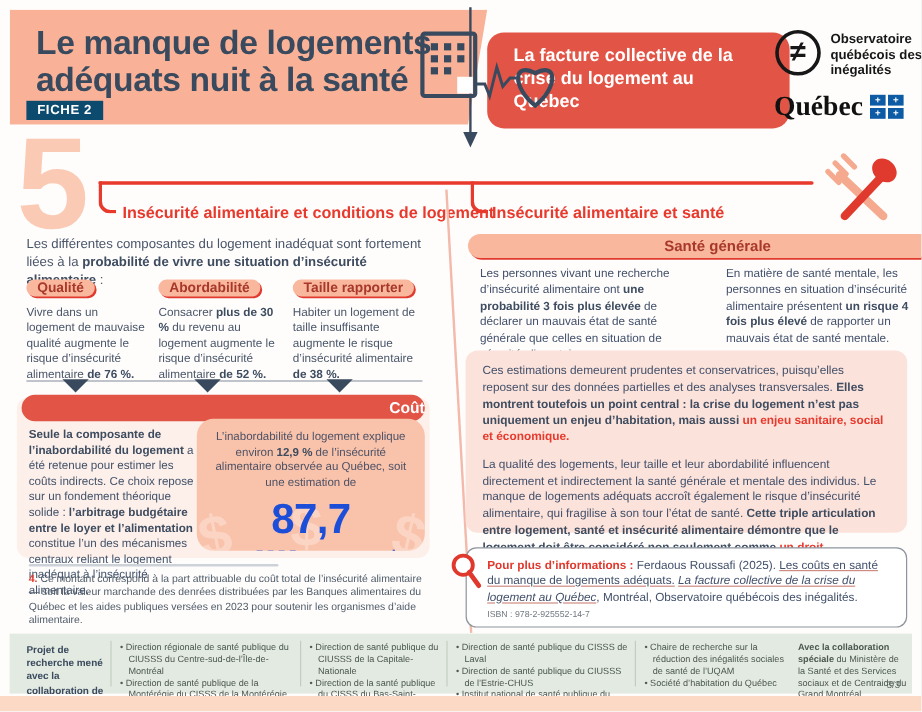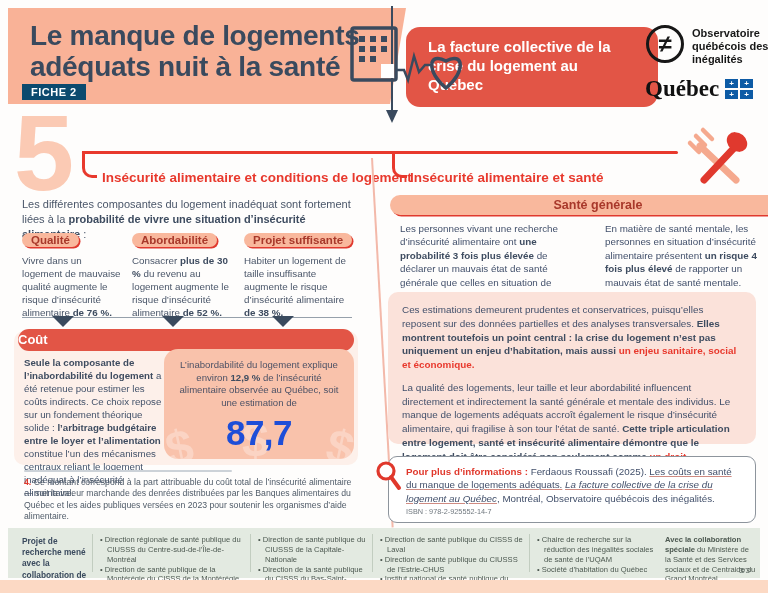--- a/index.html
+++ b/index.html
@@ -48,21 +48,21 @@
   .card { top:230px; }
   .card .pill, .pill-banner { background:#f9b89d; color:#a8382a; font-weight:700;
     border-radius:10px; box-shadow:1.5px 1.5px 0 #e0392e; }
   .card .pill { display:inline-block; font-size:11.5px; padding:1px 9px; }
   .card .body { margin-top:6px; font-size:9.8px; color:#4a5669; line-height:1.33; }
   .arrow-line { left:22px; top:317px; width:330px; height:1.2px; background:#96a0ab; }
   .tri { top:316px; width:0; height:0; border-left:11px solid transparent;
     border-right:11px solid transparent; border-top:11px solid #3a4a5e; }
   .pink-panel { left:14px; top:331px; width:344px; height:134px; background:#fdf0ea; border-radius:10px; }
   .cout-banner { left:18px; top:329px; width:336px; height:22px; background:#e25546;
-    border-radius:11px; color:#fff; font-size:13px; font-weight:700; text-align:left; line-height:22px; }
+    border-radius:11px; color:#fff; font-size:13px; font-weight:700; text-align:right; line-height:22px; }
   .cost-text { left:24px; top:356px; width:138px; font-size:9.7px; color:#43526a; line-height:1.34; }
   .cost-box { left:164px; top:349px; width:190px; height:110px; background:#f9c2ab;
     border-radius:14px; overflow:hidden; text-align:center; padding:10px 12px 0; }
   .cost-box .lead { font-size:9.6px; color:#4d5266; line-height:1.32; position:relative; z-index:2; }
   .cost-box .amount { font-size:35px; font-weight:700; color:#1d4ed8; margin-top:3px;
     position:relative; z-index:2; letter-spacing:-0.5px; }
   .cost-box .wm { position:absolute; font-size:48px; font-weight:800; color:#fff; opacity:0.3; z-index:1; }
   .foot-divider { left:24px; top:470px; width:208px; height:2px; background:#ccd2d8; border-radius:1px; }
   .footnote { left:24px; top:477px; width:338px; font-size:8.7px; color:#4f5b68; line-height:1.32; }
   .red-b { color:#e0382c; font-weight:700; }
@@ -166,21 +166,21 @@
 
   <div class="abs card" style="left:22px;width:102px">
     <span class="pill">Qualité</span>
     <div class="body"><span>Vivre dans un logement de mauvaise qualité augmente le risque d’insécurité alimentaire </span><b class="nv">de 76 %.</b></div>
   </div>
   <div class="abs card" style="left:132px;width:106px">
     <span class="pill">Abordabilité</span>
     <div class="body"><span>Consacrer </span><b class="nv">plus de 30 %</b><span> du revenu au logement augmente le risque d’insécurité alimentaire </span><b class="nv">de 52 %.</b></div>
   </div>
   <div class="abs card" style="left:244px;width:112px">
-    <span class="pill">Projet suffisante</span>
+    <span class="pill">Taille rapporter</span>
     <div class="body"><span>Habiter un logement de taille insuffisante augmente le risque d’insécurité alimentaire </span><b class="nv">de 38 %.</b></div>
   </div>
 
   <div class="abs arrow-line"></div>
   <div class="abs tri" style="left:52px"></div>
   <div class="abs tri" style="left:162px"></div>
   <div class="abs tri" style="left:272px"></div>
 
   <div class="abs pink-panel"></div>
   <div class="abs cout-banner">Coût</div>

